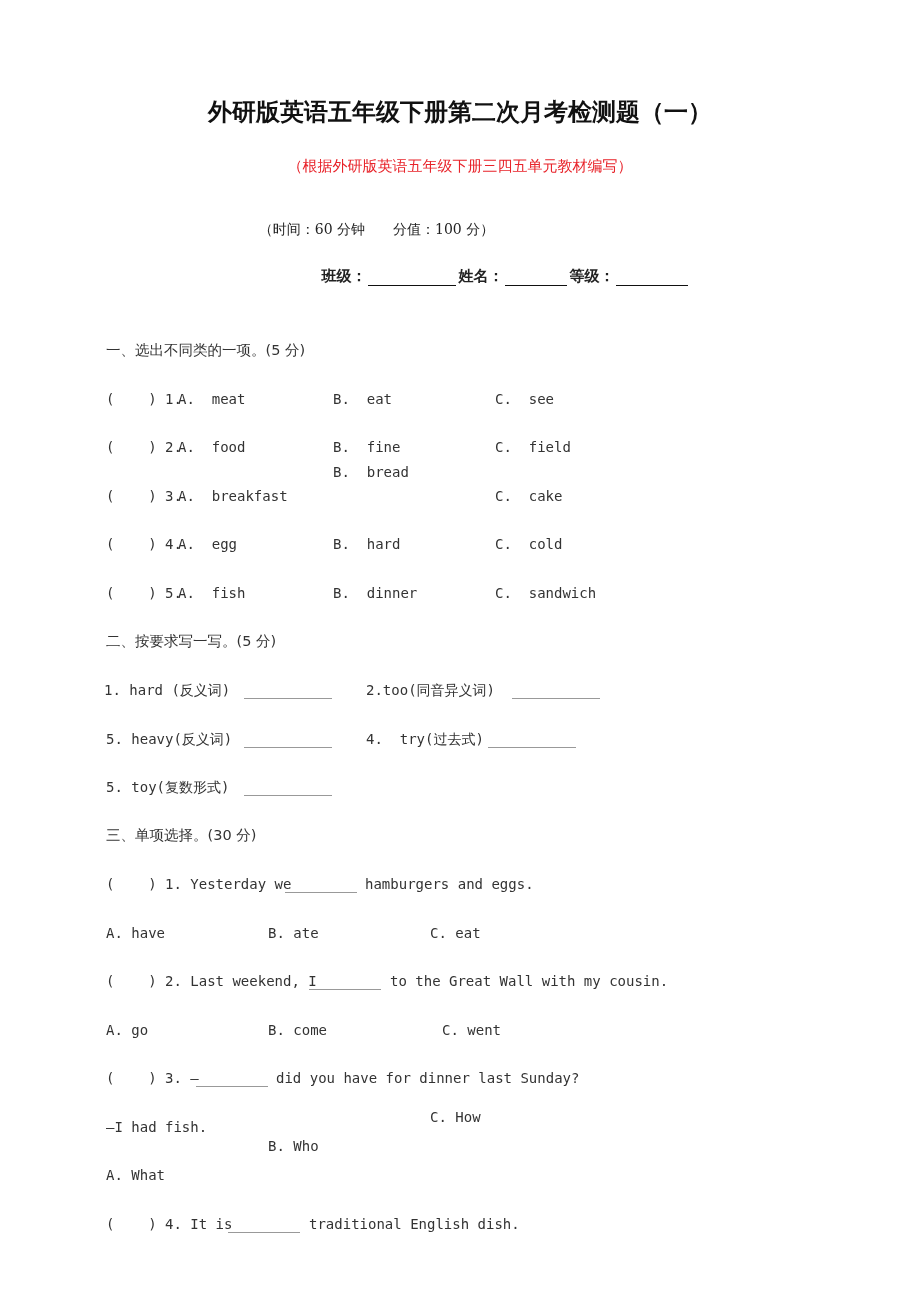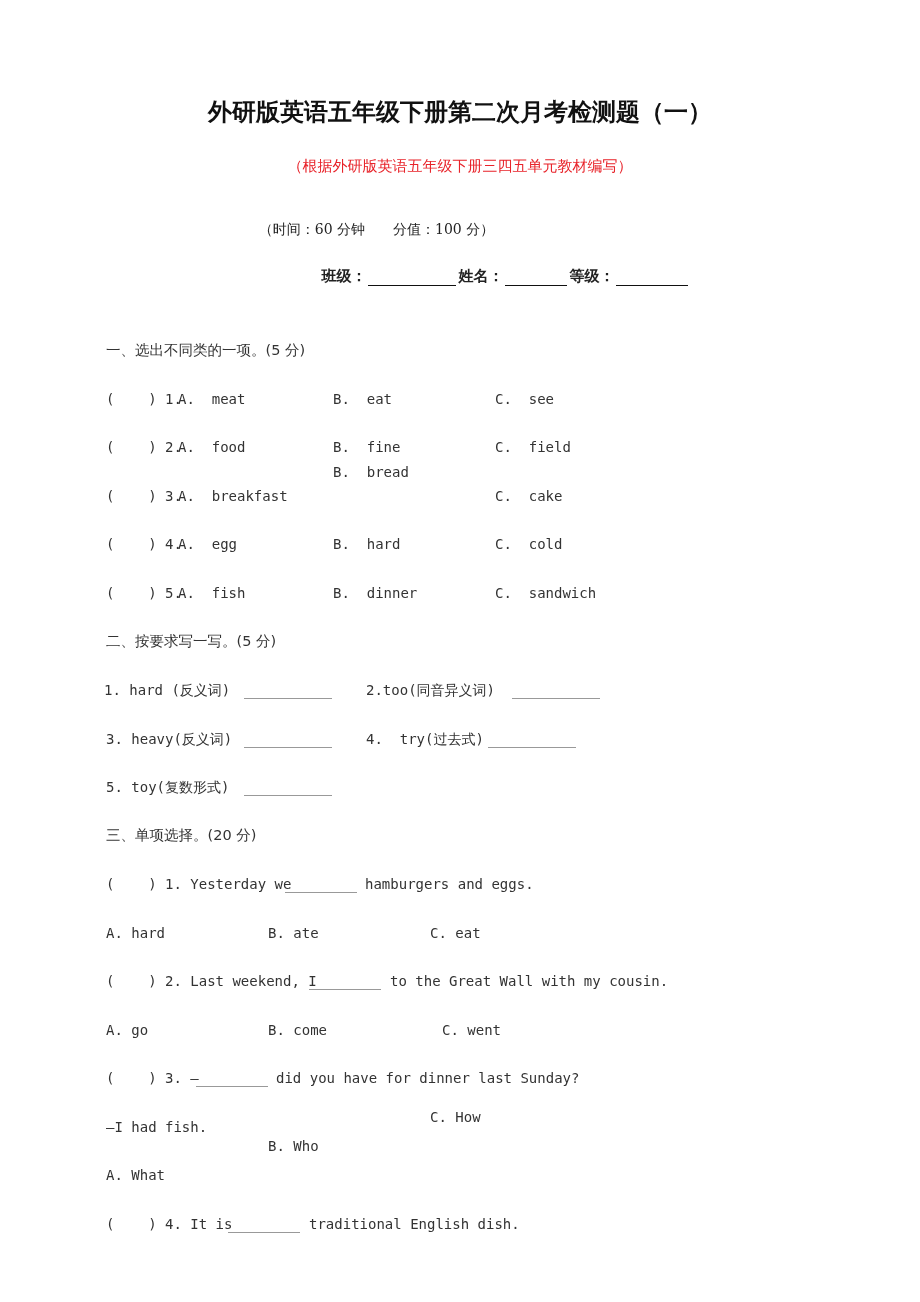--- a/index.html
+++ b/index.html
@@ -60,35 +60,35 @@
   <div class="abs mono" style="top:585px;left:495px">C.  sandwich</div>
 </div>
 
 <div class="abs sec" style="top:632px;left:106px">二、按要求写一写。(5 分)</div>
 
 <div class="abs mono" style="top:682px;left:104px">1. hard (反义词)</div>
 <span class="line" style="top:684px;left:244px;width:88px"></span>
 <div class="abs mono" style="top:682px;left:366px">2.too(同音异义词)</div>
 <span class="line" style="top:684px;left:512px;width:88px"></span>
 
-<div class="abs mono" style="top:731px;left:106px">3. heavy(反义词)</div>
+<div class="abs mono" style="top:731px;left:106px">5. heavy(反义词)</div>
 <span class="line" style="top:733px;left:244px;width:88px"></span>
 <div class="abs mono" style="top:731px;left:366px">4.  try(过去式)</div>
 <span class="line" style="top:733px;left:488px;width:88px"></span>
 
 <div class="abs mono" style="top:779px;left:106px">5. toy(复数形式)</div>
 <span class="line" style="top:781px;left:244px;width:88px"></span>
 
-<div class="abs sec" style="top:826px;left:106px">三、单项选择。(20 分)</div>
+<div class="abs sec" style="top:826px;left:106px">三、单项选择。(30 分)</div>
 
 <div>
   <div class="abs mono" style="top:876px;left:106px">(    ) 1. Yesterday we</div>
   <span class="line" style="top:878px;left:285px;width:72px"></span>
   <div class="abs mono" style="top:876px;left:365px">hamburgers and eggs.</div>
-  <div class="abs mono" style="top:925px;left:106px">A. hard</div>
+  <div class="abs mono" style="top:925px;left:106px">A. have</div>
   <div class="abs mono" style="top:925px;left:268px">B. ate</div>
   <div class="abs mono" style="top:925px;left:430px">C. eat</div>
 </div>
 
 <div>
   <div class="abs mono" style="top:973px;left:106px">(    ) 2. Last weekend, I</div>
   <span class="line" style="top:975px;left:309px;width:72px"></span>
   <div class="abs mono" style="top:973px;left:390px">to the Great Wall with my cousin.</div>
   <div class="abs mono" style="top:1022px;left:106px">A. go</div>
   <div class="abs mono" style="top:1022px;left:268px">B. come</div>

